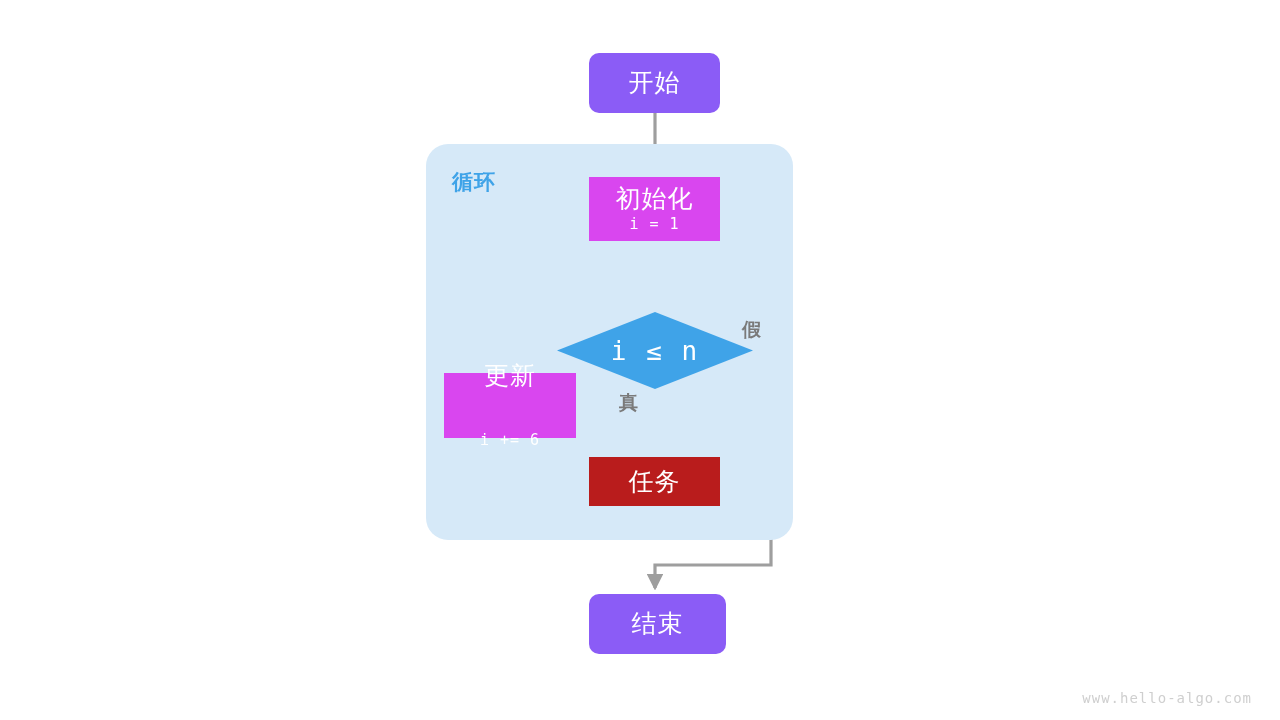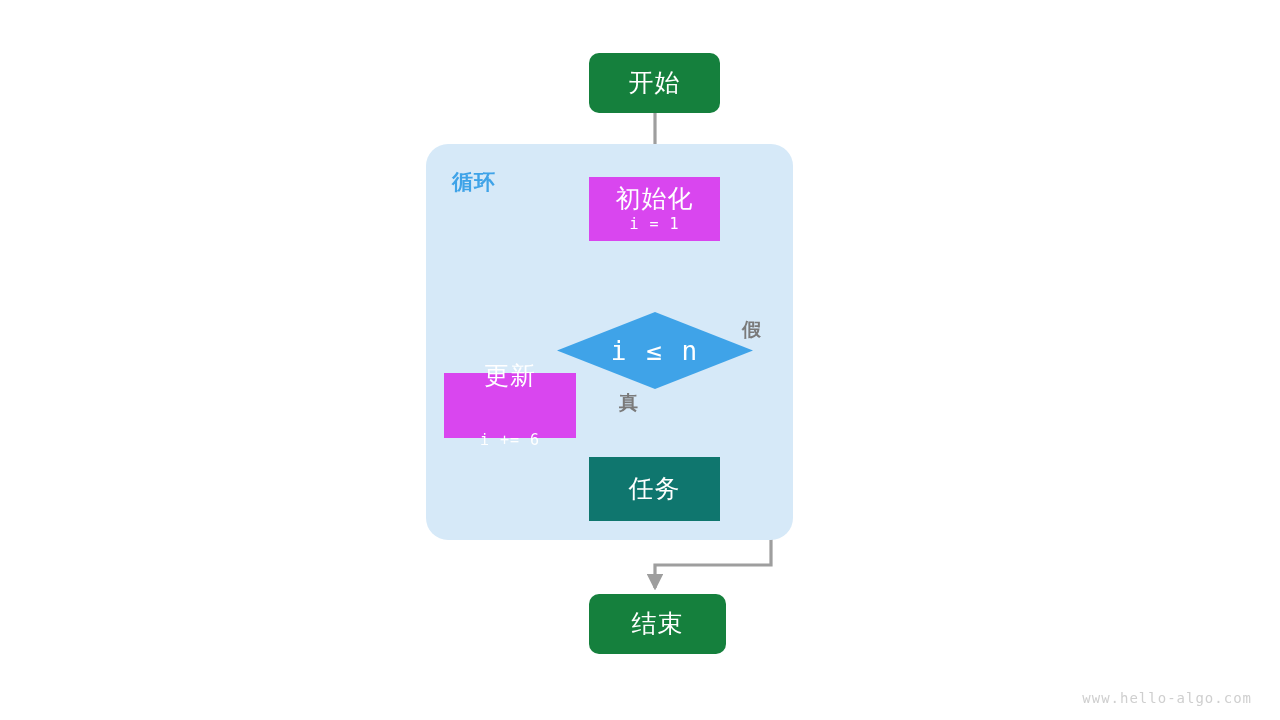--- a/index.html
+++ b/index.html
@@ -46,21 +46,21 @@
     letter-spacing: 1px;
   }
   .node .code {
     font-family: "DejaVu Sans Mono", monospace;
     font-size: 15px;
     letter-spacing: 1px;
     margin-top: 2px;
   }
 
   .terminal {
-    background: #15803d;
+    background: #8b5cf6;
     border-radius: 10px;
   }
   #node-start {
     left: 589px;
     top: 53px;
     width: 131px;
     height: 60px;
   }
   #node-end {
     left: 589px;
@@ -83,22 +83,22 @@
     top: 373px;
     width: 132px;
     height: 65px;
     gap: 39px;
   }
 
   #node-task {
     left: 589px;
     top: 457px;
     width: 131px;
-    height: 64px;
-    background: #0f766e;
+    height: 49px;
+    background: #b91c1c;
   }
 
   #loop-container {
     position: absolute;
     left: 426px;
     top: 144px;
     width: 367px;
     height: 396px;
     background: #d6e9f8;
     border-radius: 22px;

